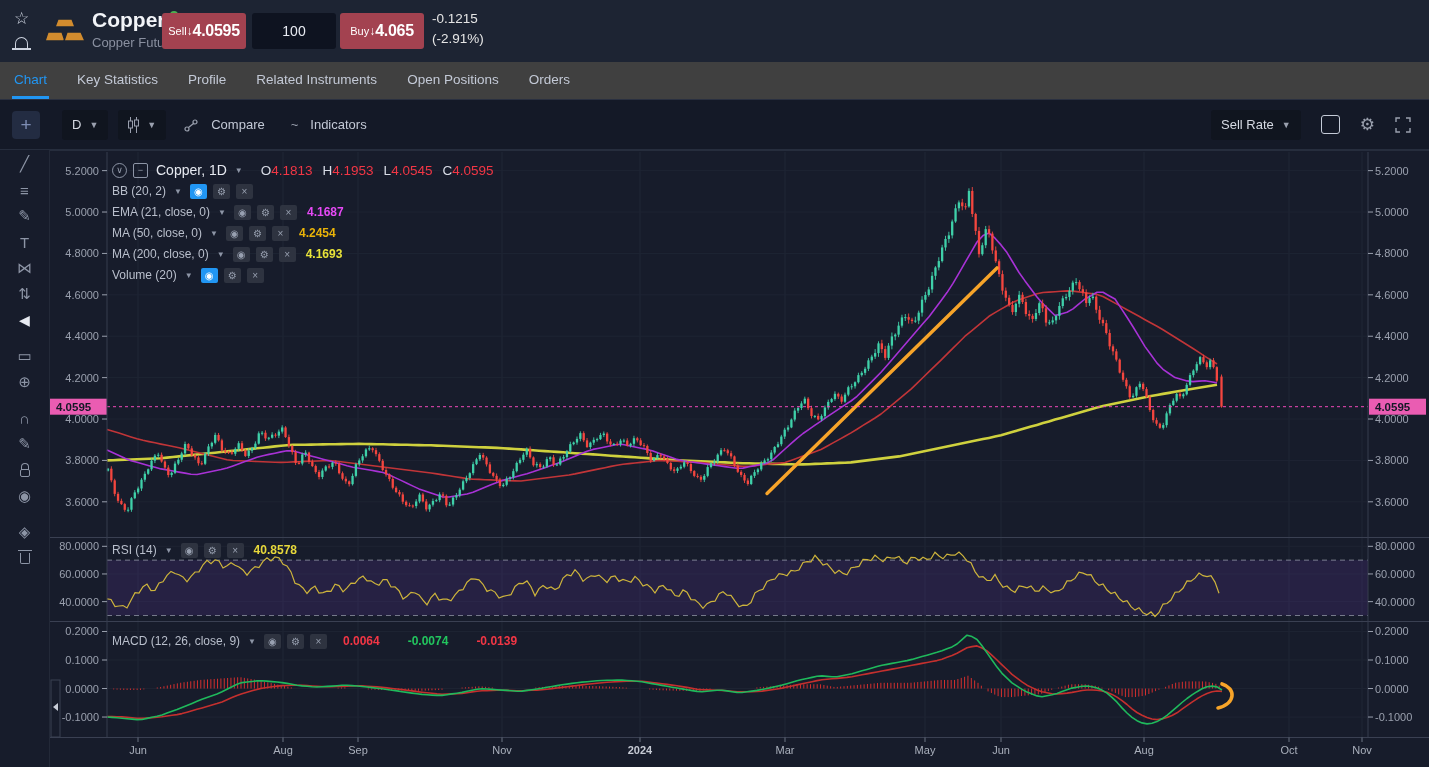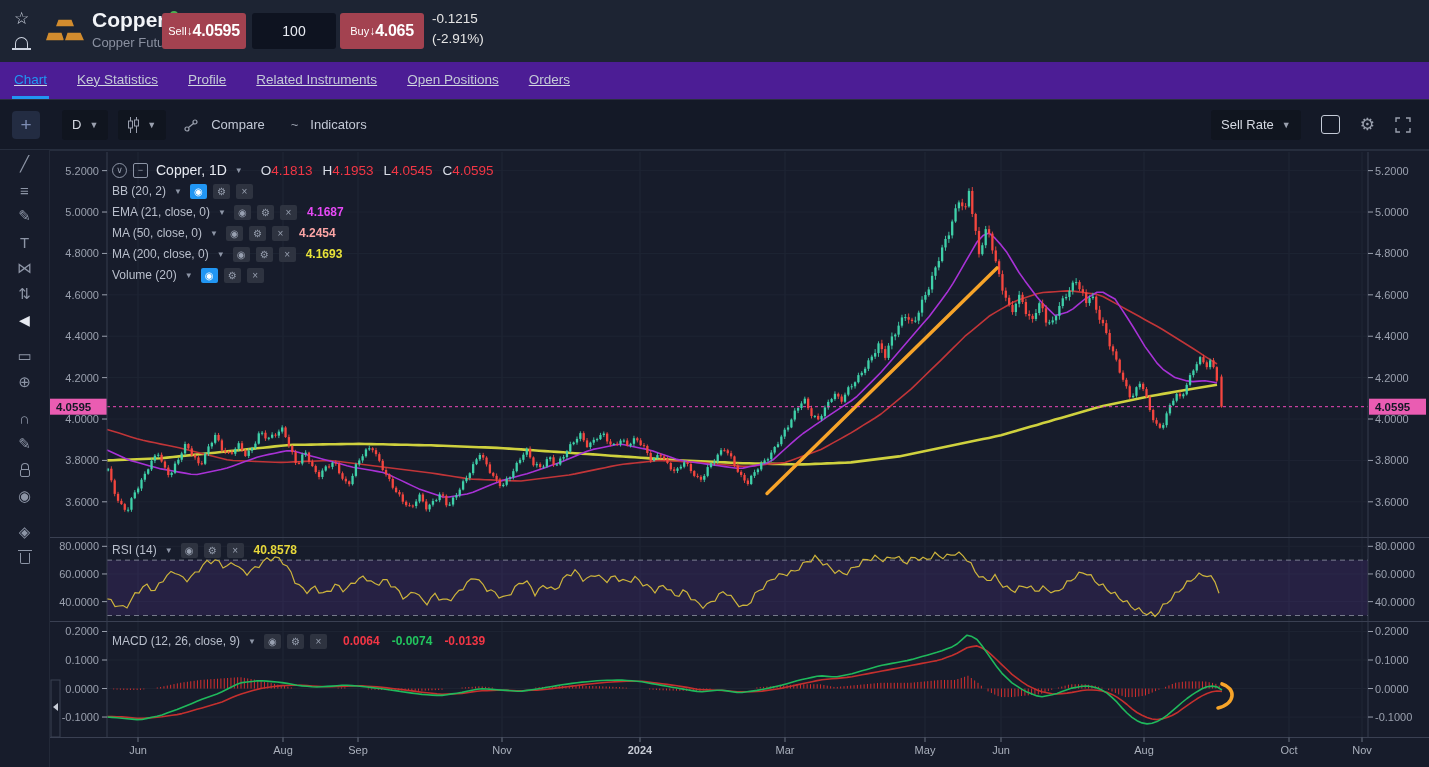--- a/index.html
+++ b/index.html
@@ -26,22 +26,22 @@
   .trade-btn .sm { font-size:11px; }
   .trade-btn .arr { font-size:12px; }
   .trade-btn .px { font-size:16px; font-weight:bold; letter-spacing:-0.3px; }
   #sell-btn { left:162px; }
   #buy-btn { left:340px; }
   #qty-box { position:absolute; left:252px; top:13px; width:84px; height:36px; background:#0e1320;
     border-radius:3px; display:flex; align-items:center; justify-content:center; font-size:14px; color:#e8ebf2; }
   #chg-wrap { position:absolute; left:432px; top:9px; font-size:13.5px; color:#e5e5e5; line-height:1.45; }
 
   
-  #tabbar { position:absolute; left:0; top:62px; width:1429px; height:38px; background:#4c1d95;
-    border-bottom:1px solid #2a3040; display:flex; align-items:stretch; padding-left:12px; gap:26px; z-index:10;text-decoration:underline; }
+  #tabbar { position:absolute; left:0; top:62px; width:1429px; height:38px; background:#404040;
+    border-bottom:1px solid #2a3040; display:flex; align-items:stretch; padding-left:12px; gap:26px; z-index:10; }
   .tab { display:flex; align-items:center; font-size:13.5px; color:#c3c9d6; cursor:pointer;
     border-bottom:3px solid transparent; padding:0 2px; }
   .tab.active { color:#2196f3; border-bottom-color:#2196f3; }
 
   
   #ctoolbar { position:absolute; left:0; top:100px; width:1429px; height:50px; background:#141927;
     border-bottom:1px solid #262d3d; display:flex; align-items:center; padding:0 18px 0 12px; z-index:10; }
   #crosshair-btn { width:28px; height:28px; background:#232c42; border-radius:4px; color:#7e8db4;
     display:flex; align-items:center; justify-content:center; font-size:19px; cursor:pointer; margin-right:22px; }
   .tb-box { height:30px; background:#10151f; border-radius:3px; display:flex; align-items:center;
@@ -1309,21 +1309,21 @@
           <span class="leg-btn">⚙</span>
           <span class="leg-btn">×</span>
           <span class="leg-val" style="color:#e649f5">4.1687</span>
         </div>
         <div class="leg-row">
           <span class="leg-label">MA (50, close, 0)</span>
           <span class="leg-caret">▼</span>
           <span class="leg-btn">◉</span>
           <span class="leg-btn">⚙</span>
           <span class="leg-btn">×</span>
-          <span class="leg-val" style="color:#fca5a5">4.2454</span>
+          <span class="leg-val" style="color:#eab308">4.2454</span>
         </div>
         <div class="leg-row">
           <span class="leg-label">MA (200, close, 0)</span>
           <span class="leg-caret">▼</span>
           <span class="leg-btn">◉</span>
           <span class="leg-btn">⚙</span>
           <span class="leg-btn">×</span>
           <span class="leg-val" style="color:#e8e339">4.1693</span>
         </div>
         <div class="leg-row">
@@ -1347,20 +1347,20 @@
     </div>
   </div>
 
   <div id="macd-legend" class="legend">
     <div class="leg-row">
       <span class="leg-label">MACD (12, 26, close, 9)</span>
       <span class="leg-caret">▼</span>
       <span class="leg-btn">◉</span>
       <span class="leg-btn">⚙</span>
       <span class="leg-btn">×</span>
-      <span id="macd-vals" style="display:flex;gap:8px;margin-left:6px;">
+      <span id="macd-vals" style="display:flex;gap:24px;margin-left:6px;">
           <span class="leg-val" style="color: rgb(242, 54, 69);">0.0064</span>
           <span class="leg-val" style="color: rgb(34, 197, 94);">-0.0074</span>
           <span class="leg-val" style="color: rgb(242, 54, 69);">-0.0139</span>
         </span>
     </div>
   </div>
 </div>
 
 </body></html>

